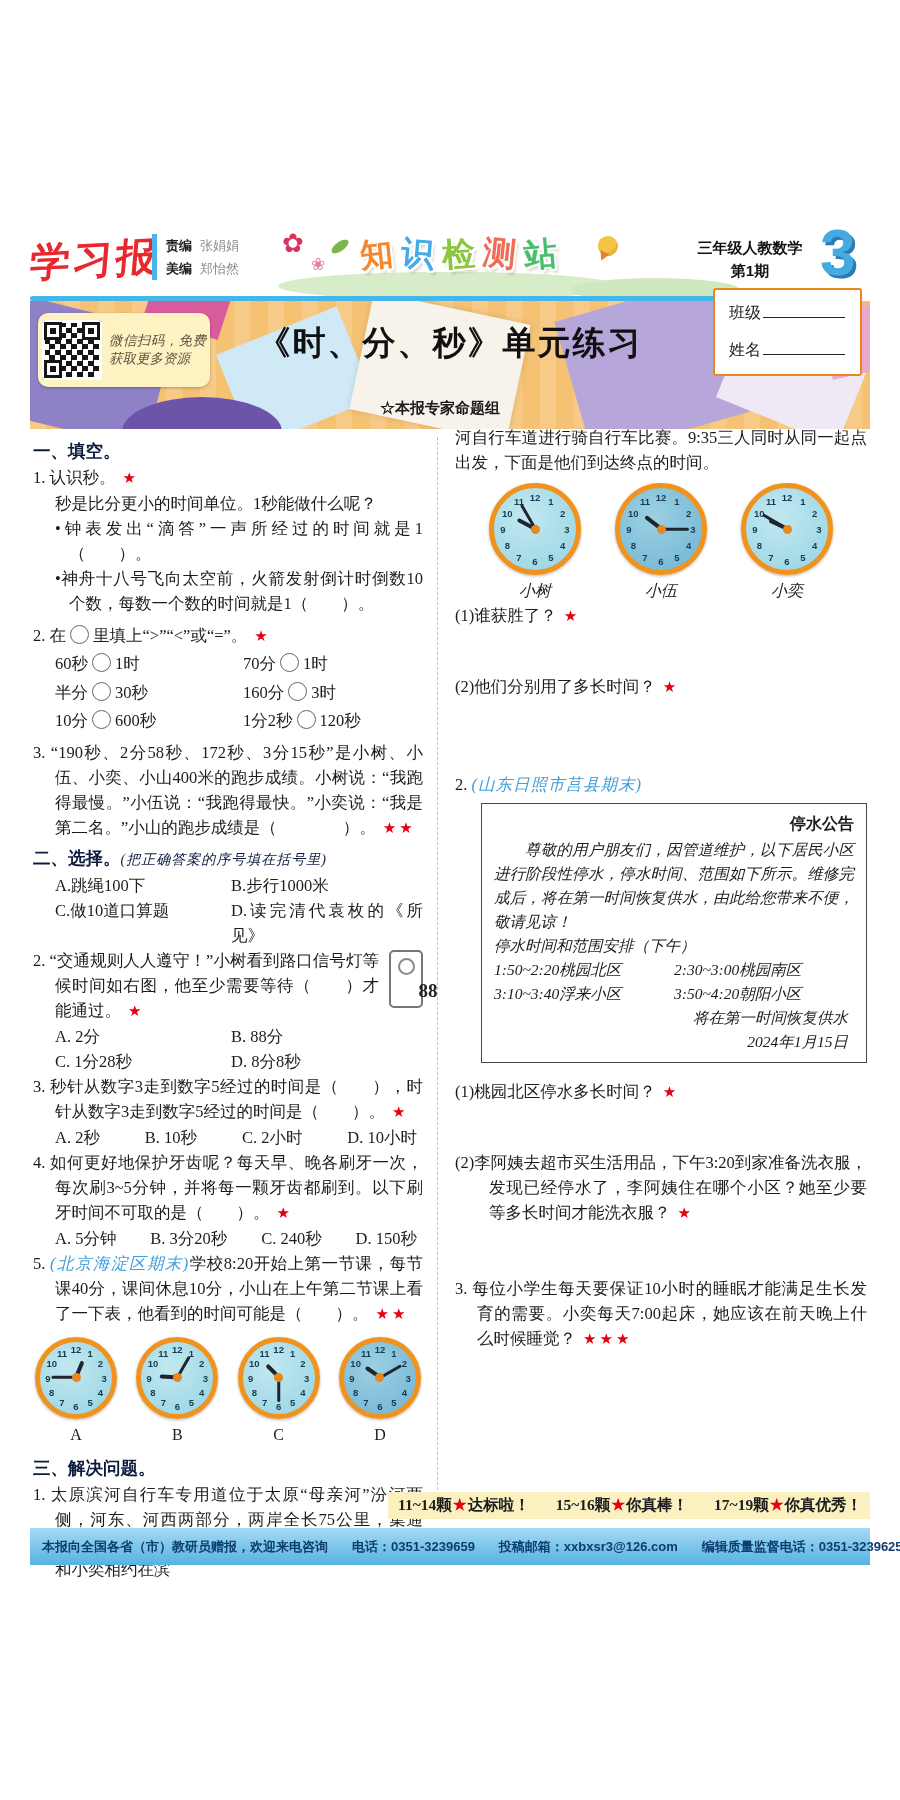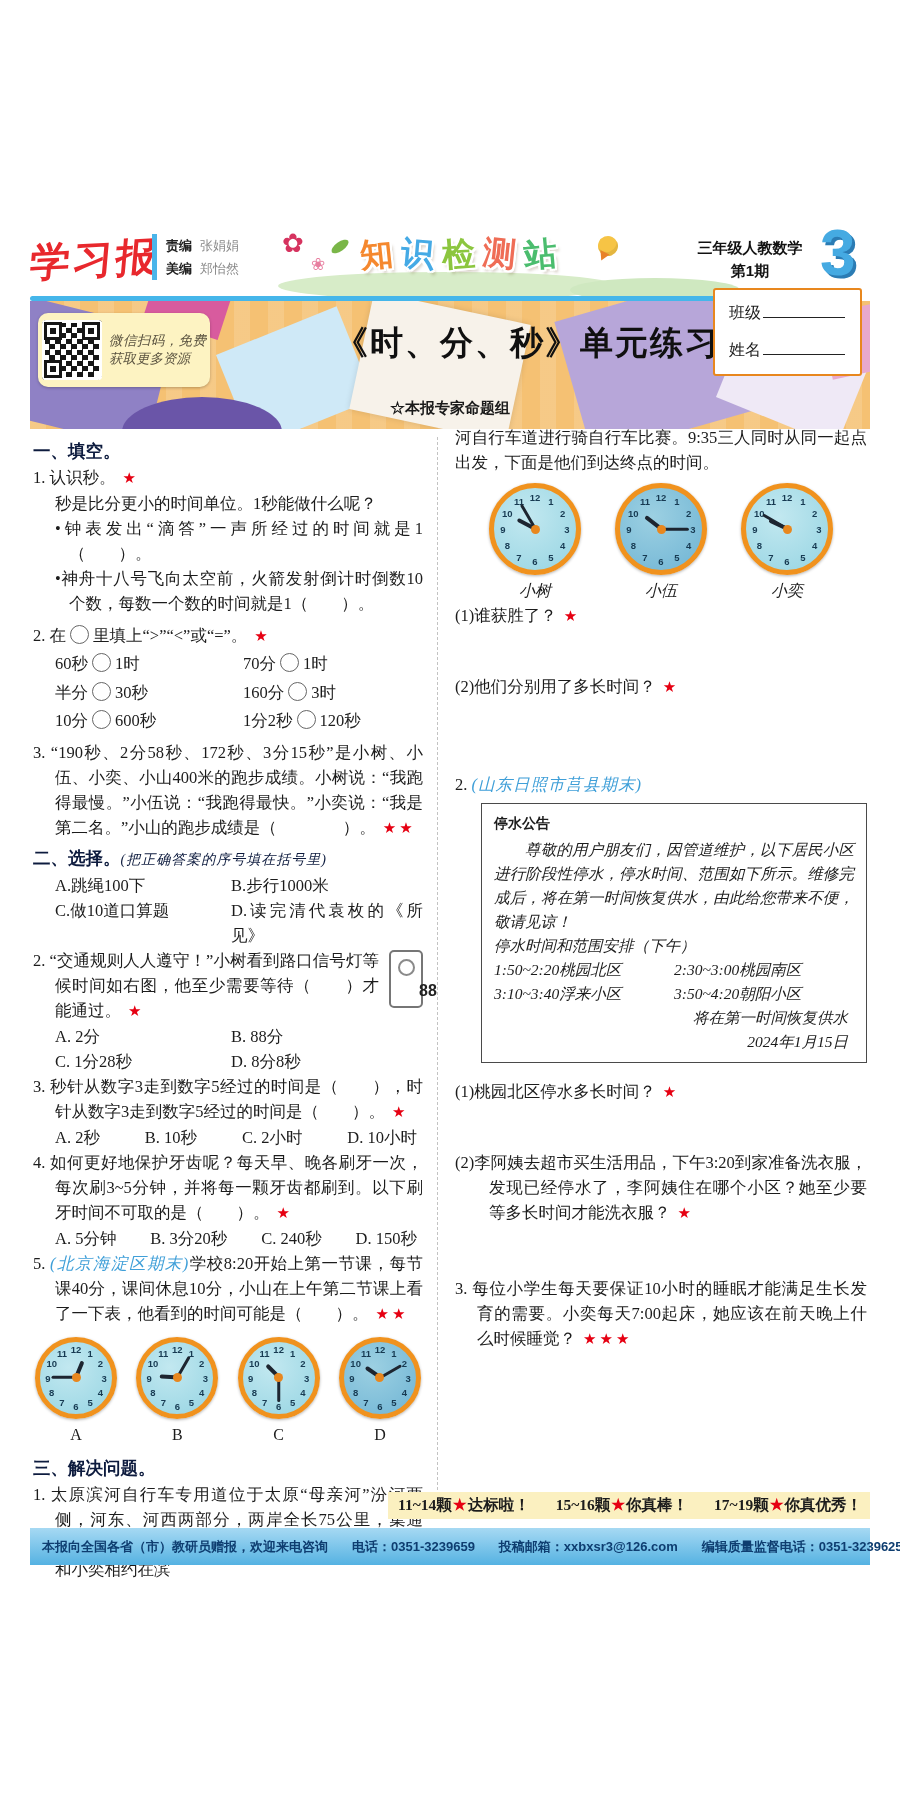--- a/index.html
+++ b/index.html
@@ -52,24 +52,24 @@
   .d8{left:92px;top:96px;width:160px;height:70px;background:#6a55a8;border-radius:50%;}
   .qr-box{position:absolute;left:8px;top:12px;width:172px;height:74px;background:#fdf3c2;border-radius:10px;
           box-shadow:0 1px 3px rgba(0,0,0,.25);display:flex;align-items:center;padding:4px;box-sizing:border-box;}
   .qr{width:60px;height:60px;background:#fff;border-radius:4px;position:relative;flex:0 0 auto;
       background-image:conic-gradient(#161616 25%,transparent 0 50%,#161616 0 75%,transparent 0);
       background-size:11px 11px;background-position:2px 2px;outline:3px solid #fff;outline-offset:-3px;}
   .qr i{position:absolute;width:12px;height:12px;border:3px solid #161616;background:#fff;}
   .qr i::after{content:"";position:absolute;left:3px;top:3px;width:6px;height:6px;background:#161616;}
   .qr .f1{left:2px;top:2px;} .qr .f2{right:2px;top:2px;} .qr .f3{left:2px;bottom:2px;}
   .qr-caption{flex:1;margin-left:7px;font-size:13.5px;line-height:18px;color:#5a5340;font-style:italic;text-align:justify;}
-  .ws-title{position:absolute;left:150px;top:20px;width:540px;text-align:right;
+  .ws-title{position:absolute;left:150px;top:20px;width:540px;text-align:center;
             font-family:Liberation Mono, monospace;font-size:33px;font-weight:900;
             color:#101010;letter-spacing:2px;white-space:nowrap;}
-  .byline{position:absolute;left:150px;top:98px;width:540px;text-align:center;font-size:15px;font-weight:bold;color:#1a1a1a;}
+  .byline{position:absolute;left:140px;top:98px;width:540px;text-align:center;font-size:15px;font-weight:bold;color:#1a1a1a;}
   .class-box{position:absolute;top:288px;left:713px;width:149px;height:88px;background:#fff;border:2px solid #e8871e;
              border-radius:3px;box-sizing:border-box;padding:12px 0 0 14px;z-index:5;font-size:16px;}
   .class-box .row{margin-bottom:15px;}
   .class-box .line{display:inline-block;width:82px;height:15px;border-bottom:1.5px solid #222;margin-left:2px;}
 
   
   .col{position:absolute;font-size:16.5px;line-height:25px;text-align:justify;}
   #col-left{top:438px;left:33px;width:390px;}
   #col-right{top:425px;left:455px;width:412px;}
   .divider{position:absolute;left:437px;top:437px;height:1068px;border-left:1px dashed #c3c3c3;}
@@ -85,21 +85,21 @@
   .ring{display:inline-block;width:17px;height:17px;border:1.3px solid #666;border-radius:50%;
         vertical-align:-3px;margin:0 4px;background:#fff;}
   .cmp{display:grid;grid-template-columns:188px 1fr;margin-left:22px;line-height:28.5px;}
   .opts2{display:grid;grid-template-columns:176px 1fr;margin-left:22px;}
   .opts4{display:flex;justify-content:space-between;margin-left:22px;padding-right:6px;}
 
   
   .signal{float:right;width:30px;height:54px;border:2px solid #767676;border-radius:5px;background:#fff;
           margin:2px 0 4px 10px;display:flex;flex-direction:column;align-items:center;justify-content:space-evenly;}
   .signal .lamp{width:13px;height:13px;border:2px solid #8a8a8a;border-radius:50%;}
-  .signal .readout{font-family:Liberation Sans, sans-serif;font-size:16px;font-weight:bold;color:#222;line-height:1;margin-left:44px;}
+  .signal .readout{font-family:Liberation Serif, serif;font-size:19px;font-weight:bold;color:#222;line-height:1;margin-left:44px;}
 
   
   .clock-row{display:flex;justify-content:space-between;margin:10px 2px 0 2px;}
   .clock-row.centered{justify-content:center;gap:34px;margin:8px 0 0 0;}
   .clock-wrap{text-align:center;}
   .clock{position:relative;border-radius:50%;background:radial-gradient(circle at 40% 35%,#c2e8f0,#95d4e2);
          border:5px solid #f0921e;box-shadow:0 1px 3px rgba(0,0,0,.3);box-sizing:content-box;margin:0 auto;}
   .clock.dark{background:radial-gradient(circle at 40% 35%,#9cd0e2,#6fb4d4);}
   .clock.small{width:72px;height:72px;}
   .clock.big{width:82px;height:82px;}
@@ -107,21 +107,21 @@
               font-size:9.5px;font-weight:bold;color:#173a52;}
   .clock .hand{position:absolute;left:50%;bottom:50%;transform-origin:50% 100%;background:#1d2530;border-radius:2px;}
   .clock .hour{width:4px;height:24%;}
   .clock .minute{width:2.5px;height:34%;}
   .clock .dot{position:absolute;left:50%;top:50%;width:9px;height:9px;margin:-4.5px;background:#e8871e;border-radius:50%;}
   .clock-label{font-size:16px;margin-top:3px;}
   .clock-label.kai{font-style:italic;}
 
   
   .notice{border:1.5px solid #4a4a4a;margin:6px 0 16px 26px;padding:8px 12px 8px 12px;font-size:15.5px;line-height:24px;}
-  .notice .n-title{text-align:left;font-weight:bold;font-size:14px;font-style:normal;margin:0 0 2px 0;}
+  .notice .n-title{text-align:right;font-weight:bold;font-size:16px;font-style:normal;margin:0 0 2px 0;}
   .notice .n-body{font-style:italic;text-indent:2em;margin:0;}
   .notice .n-label{font-style:italic;margin:0;}
   .notice .n-grid{display:grid;grid-template-columns:1fr 1fr;font-style:italic;}
   .notice .n-sig{text-align:right;font-style:italic;margin:0;padding-right:6px;}
 
   
   .mb4{margin-bottom:4px;} .mb6{margin-bottom:6px;}
   .gap45{margin-bottom:45px;} .gap50{margin-bottom:50px;} .gap72{margin-bottom:72px;} .gap46{margin-bottom:46px;}
 
   

